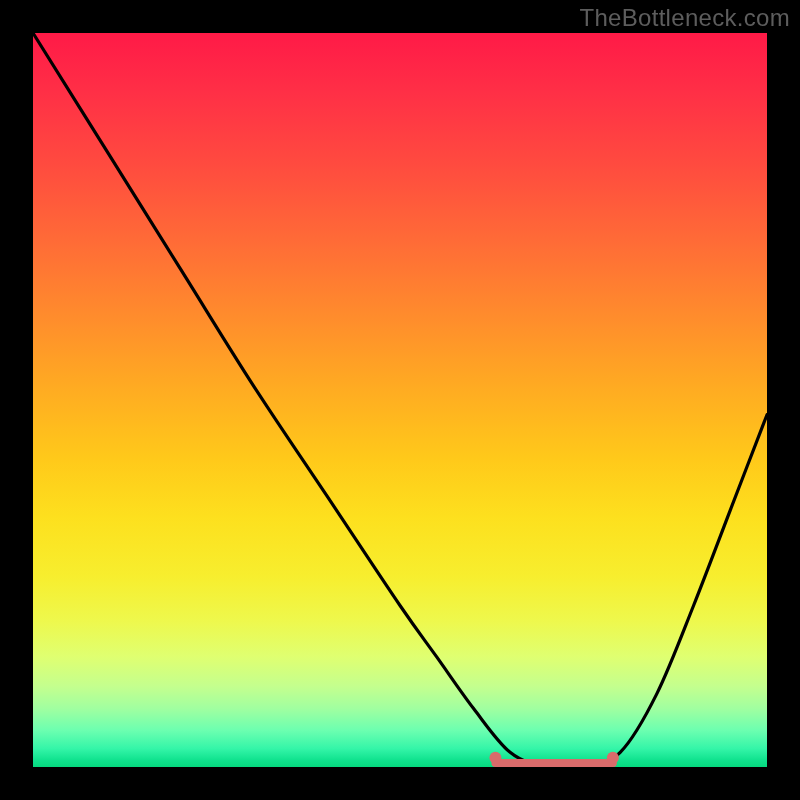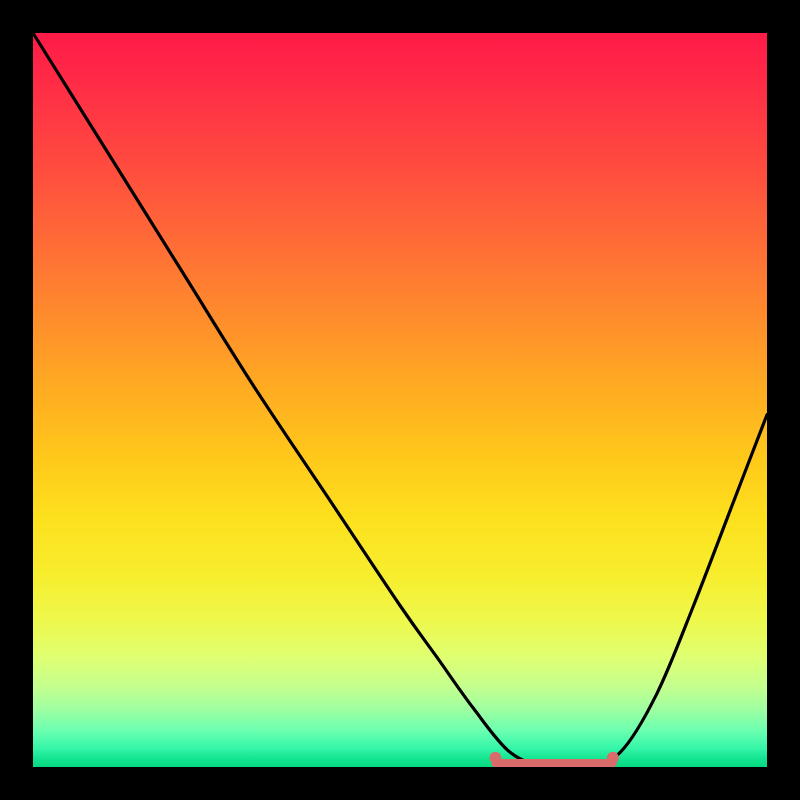--- a/index.html
+++ b/index.html
@@ -58,20 +58,21 @@
     top: 0;
     width: 734px;
     height: 734px;
     overflow: visible;
   }
 </style>
 </head>
 <body>
 
 <div class="frame">
+  <div class="watermark">TheBottleneck.com</div>
 
   <div class="plot-area">
     <svg class="curve" viewBox="0 0 734 734">
       <path id="curve-path" fill="none" stroke="#000" stroke-width="3.2" stroke-linecap="round" d="M 0.0 0.0 C 12.2 19.6, 48.9 78.3, 73.4 117.4 C 97.9 156.6, 122.3 195.7, 146.8 234.9 C 171.3 274.0, 195.7 314.4, 220.2 352.3 C 244.7 390.2, 269.1 425.7, 293.6 462.4 C 318.1 499.1, 348.6 545.6, 367.0 572.5 C 385.4 599.4, 391.5 606.8, 403.7 623.9 C 415.9 641.0, 428.2 659.4, 440.4 675.3 C 452.6 691.2, 464.9 709.5, 477.1 719.3 C 489.3 729.1, 501.6 731.6, 513.8 734.0 C 526.0 736.4, 538.3 736.4, 550.5 734.0 C 562.7 731.6, 575.0 731.6, 587.2 719.3 C 599.4 707.1, 611.7 685.1, 623.9 660.6 C 636.1 636.1, 648.4 603.1, 660.6 572.5 C 672.8 541.9, 685.1 508.9, 697.3 477.1 C 709.5 445.3, 727.9 397.6, 734.0 381.7"></path>
       <path id="flat-path" fill="none" stroke="#d96b6b" stroke-width="8" stroke-linecap="round" d="M 462.42 730 L 579.86 730"></path>
       <circle id="dot1" r="6" fill="#d96b6b" cx="462.42" cy="724.862"></circle>
       <circle id="dot2" r="6" fill="#d96b6b" cx="579.86" cy="724.862"></circle>
     </svg>
   </div>
 </div>

